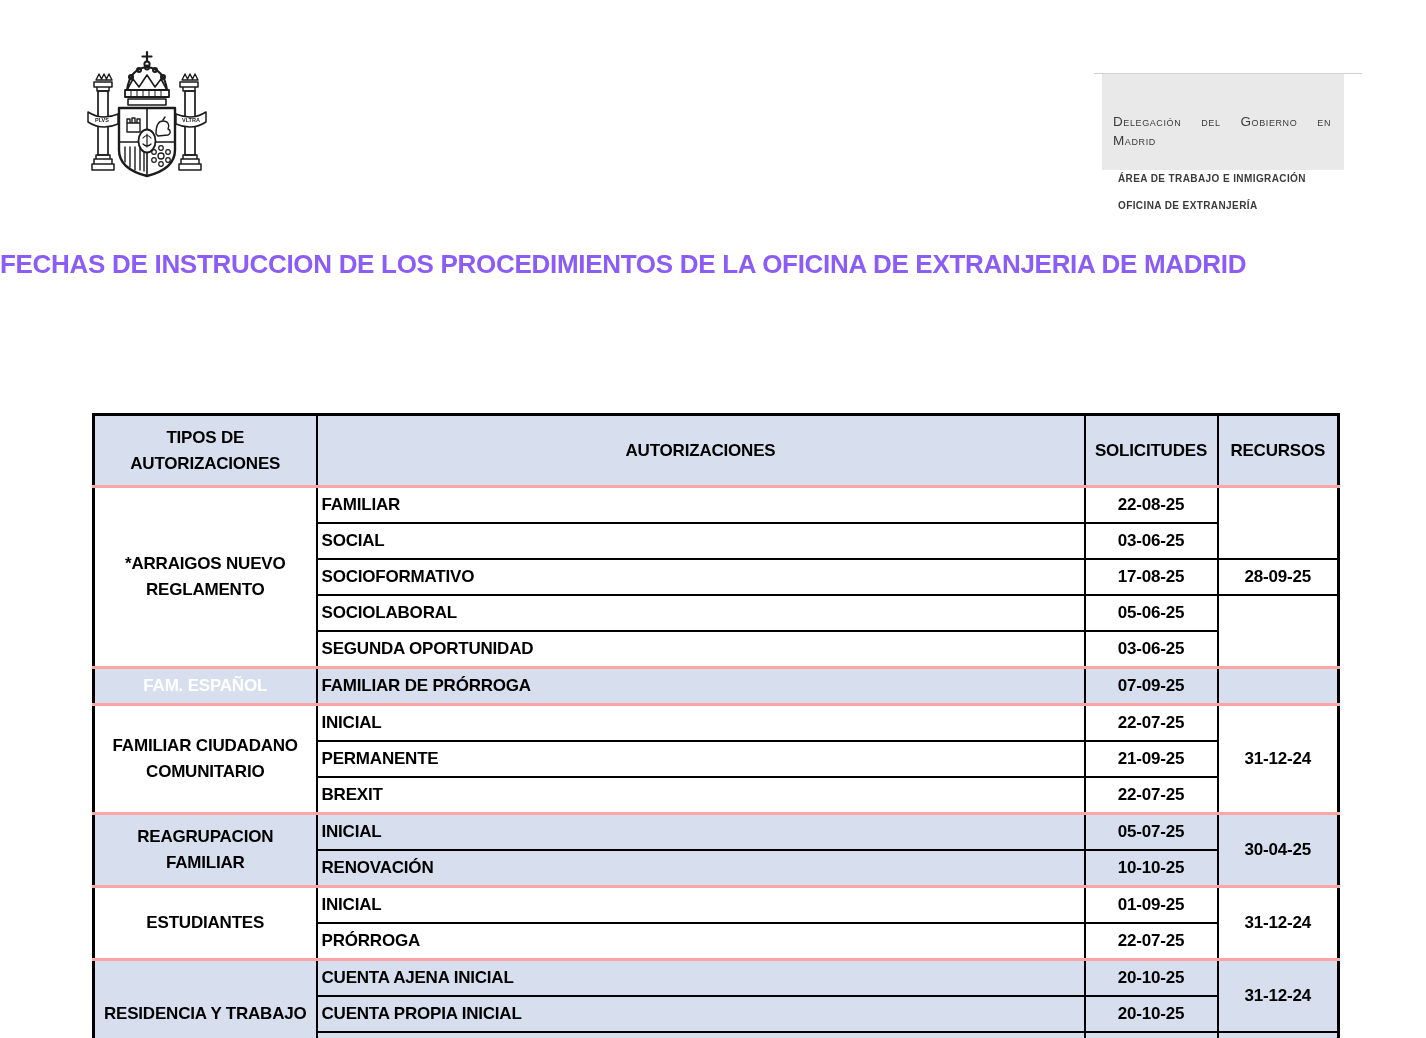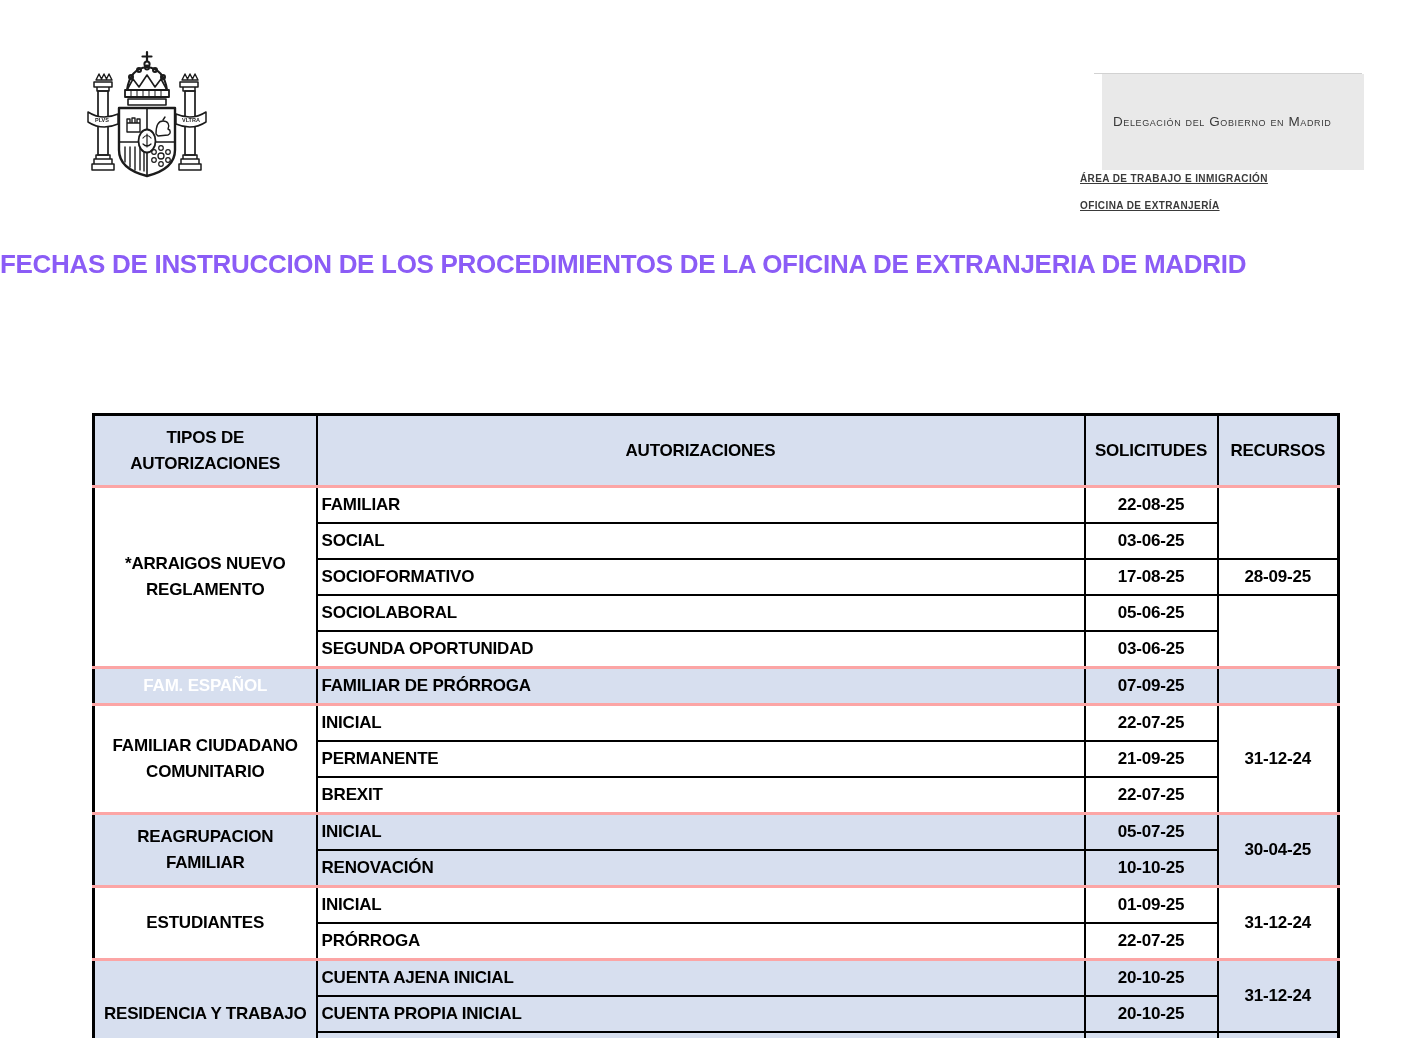--- a/index.html
+++ b/index.html
@@ -11,30 +11,30 @@
   
   .arms { position:absolute; left:86px; top:48px; width:122px; height:142px; }
   .gov-name {
     position:absolute; left:248px; top:112px;
     font-size:18.5px; line-height:33px; letter-spacing:0.8px; color:#3f3f3f;
   }
 
   
   .deleg-rule { position:absolute; left:1094px; top:73px; width:268px; height:1px; background:#d2d2d2; }
   .deleg-box {
-    position:absolute; left:1102px; top:74px; width:262px; height:96px;
+    position:absolute; left:1102px; top:74px; width:242px; height:96px;
     background:#e9e9e9; box-sizing:border-box; padding:38px 13px 0 11px;
   }
   .deleg-text {
     font-variant:small-caps; font-size:13.5px; line-height:19px; color:#3a3a3a;
     letter-spacing:0.6px; text-align:justify;
   }
   .dept-line1, .dept-line2 {
-    position:absolute; left:1080px; font-size:10px; font-weight:bold;
-    letter-spacing:0.4px; color:#3a3a3a;text-decoration:underline;
+    position:absolute; left:1118px; font-size:10px; font-weight:bold;
+    letter-spacing:0.4px; color:#3a3a3a;
   }
   .dept-line1 { top:173px; }
   .dept-line2 { top:200px; }
 
   
   .doc-title {
     position:absolute; top:249px; left:0; width:100%; text-align:left;
     font-size:26px; font-weight:bold; letter-spacing:-0.3px; color:#8b5cf6;
   }
   .doc-date {

